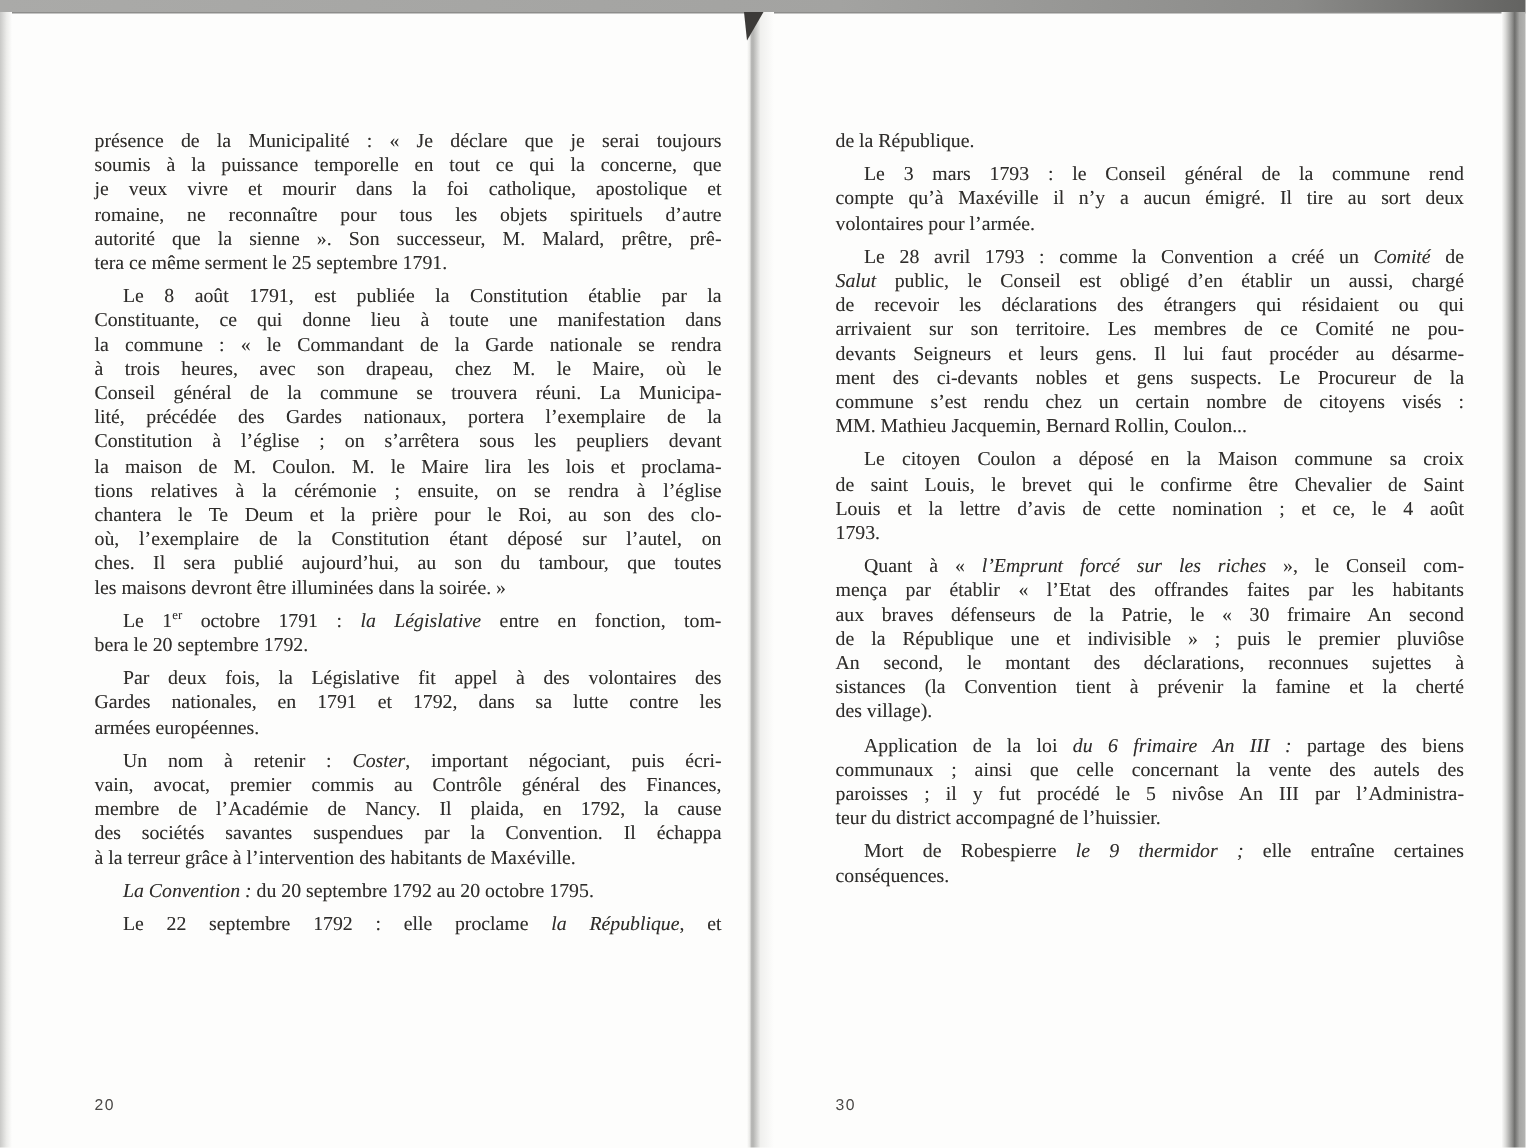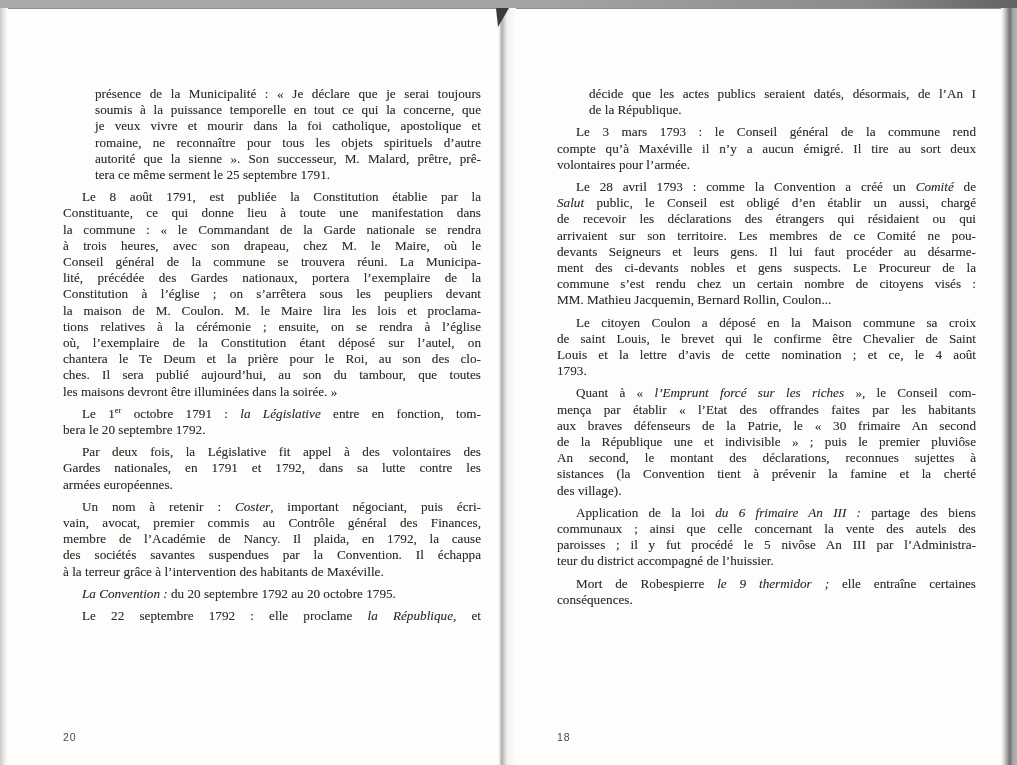--- a/index.html
+++ b/index.html
@@ -32,21 +32,21 @@
     border-left:2px solid transparent;
   }
   .page-text {
     position:absolute; top:86px;
     font-size:13.2px; line-height:16.2px; color:#2f2d2b;
     text-shadow:0 0 0.4px rgba(47,45,43,0.35);
   }
   #left-text  { left:63px;  width:418px; }
   #right-text { left:557px; width:419px; }
   .para { margin-top:6px; }
-  .para:first-child { margin-top:0;margin-left:32px; }
+  .para:first-child { margin-top:0; }
   .para.indent .line:first-child { text-indent:19px; }
   .line { text-align:justify; text-align-last:justify; }
   .line.last { text-align-last:auto; }
   .para.justify-all .line.last { text-align-last:justify; }
   .line i { font-style:italic; }
   .line sup { font-size:8.5px; line-height:0; vertical-align:super; }
   .page-num {
     position:absolute; top:731px;
     font-family:"Liberation Sans","DejaVu Sans",sans-serif;
     font-size:10.5px; letter-spacing:1px; color:#4a4846; text-align:left;
@@ -76,22 +76,22 @@
       <div class="para indent">
         <div class="line">Le 8 août 1791, est publiée la Constitution établie par la</div>
         <div class="line">Constituante, ce qui donne lieu à toute une manifestation dans</div>
         <div class="line">la commune : « le Commandant de la Garde nationale se rendra</div>
         <div class="line">à trois heures, avec son drapeau, chez M. le Maire, où le</div>
         <div class="line">Conseil général de la commune se trouvera réuni. La Municipa-</div>
         <div class="line">lité, précédée des Gardes nationaux, portera l’exemplaire de la</div>
         <div class="line">Constitution à l’église ; on s’arrêtera sous les peupliers devant</div>
         <div class="line">la maison de M. Coulon. M. le Maire lira les lois et proclama-</div>
         <div class="line">tions relatives à la cérémonie ; ensuite, on se rendra à l’église</div>
+        <div class="line">chantera le Te Deum et la prière pour le Roi, au son des clo-</div>
         <div class="line">où, l’exemplaire de la Constitution étant déposé sur l’autel, on</div>
-        <div class="line">chantera le Te Deum et la prière pour le Roi, au son des clo-</div>
         <div class="line">ches. Il sera publié aujourd’hui, au son du tambour, que toutes</div>
         <div class="line last">les maisons devront être illuminées dans la soirée. »</div>
       </div>
       <div class="para indent">
         <div class="line">Le 1<sup>er</sup> octobre 1791 : <i>la Législative</i> entre en fonction, tom-</div>
         <div class="line last">bera le 20 septembre 1792.</div>
       </div>
       <div class="para indent">
         <div class="line">Par deux fois, la Législative fit appel à des volontaires des</div>
         <div class="line">Gardes nationales, en 1791 et 1792, dans sa lutte contre les</div>
@@ -106,21 +106,20 @@
       </div>
       <div class="para indent">
         <div class="line last"><i>La Convention :</i> du 20 septembre 1792 au 20 octobre 1795.</div>
       </div>
       <div class="para indent justify-all">
         <div class="line last">Le 22 septembre 1792 : elle proclame <i>la République</i>, et</div>
       </div>
     </div>
   <div class="page-text" id="right-text">
       <div class="para">
-        <div class="line">décide que les actes publics seraient datés, désormais, de l’An I</div>
         <div class="line last">de la République.</div>
       </div>
       <div class="para indent">
         <div class="line">Le 3 mars 1793 : le Conseil général de la commune rend</div>
         <div class="line">compte qu’à Maxéville il n’y a aucun émigré. Il tire au sort deux</div>
         <div class="line last">volontaires pour l’armée.</div>
       </div>
       <div class="para indent">
         <div class="line">Le 28 avril 1793 : comme la Convention a créé un <i>Comité</i> de</div>
         <div class="line"><i>Salut</i> public, le Conseil est obligé d’en établir un aussi, chargé</div>
@@ -152,14 +151,14 @@
         <div class="line">paroisses ; il y fut procédé le 5 nivôse An III par l’Administra-</div>
         <div class="line last">teur du district accompagné de l’huissier.</div>
       </div>
       <div class="para indent">
         <div class="line">Mort de Robespierre <i>le 9 thermidor ;</i> elle entraîne certaines</div>
         <div class="line last">conséquences.</div>
       </div>
     </div>
 
   <div class="page-num" id="num-left">20</div>
-  <div class="page-num" id="num-right">18</div>
+  <div class="page-num" id="num-right">30</div>
 </div>
 
 </body></html>

